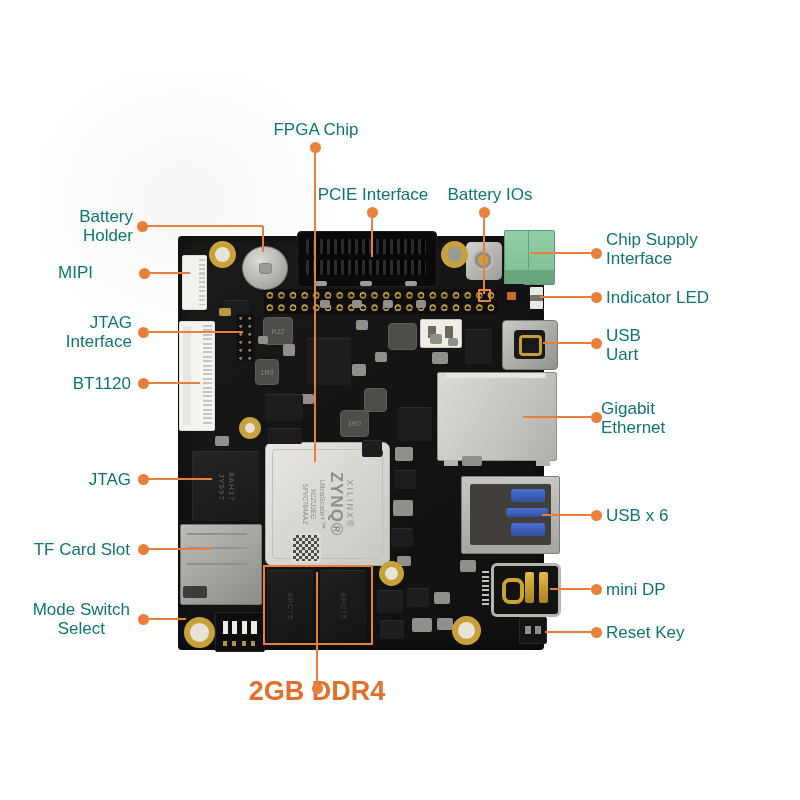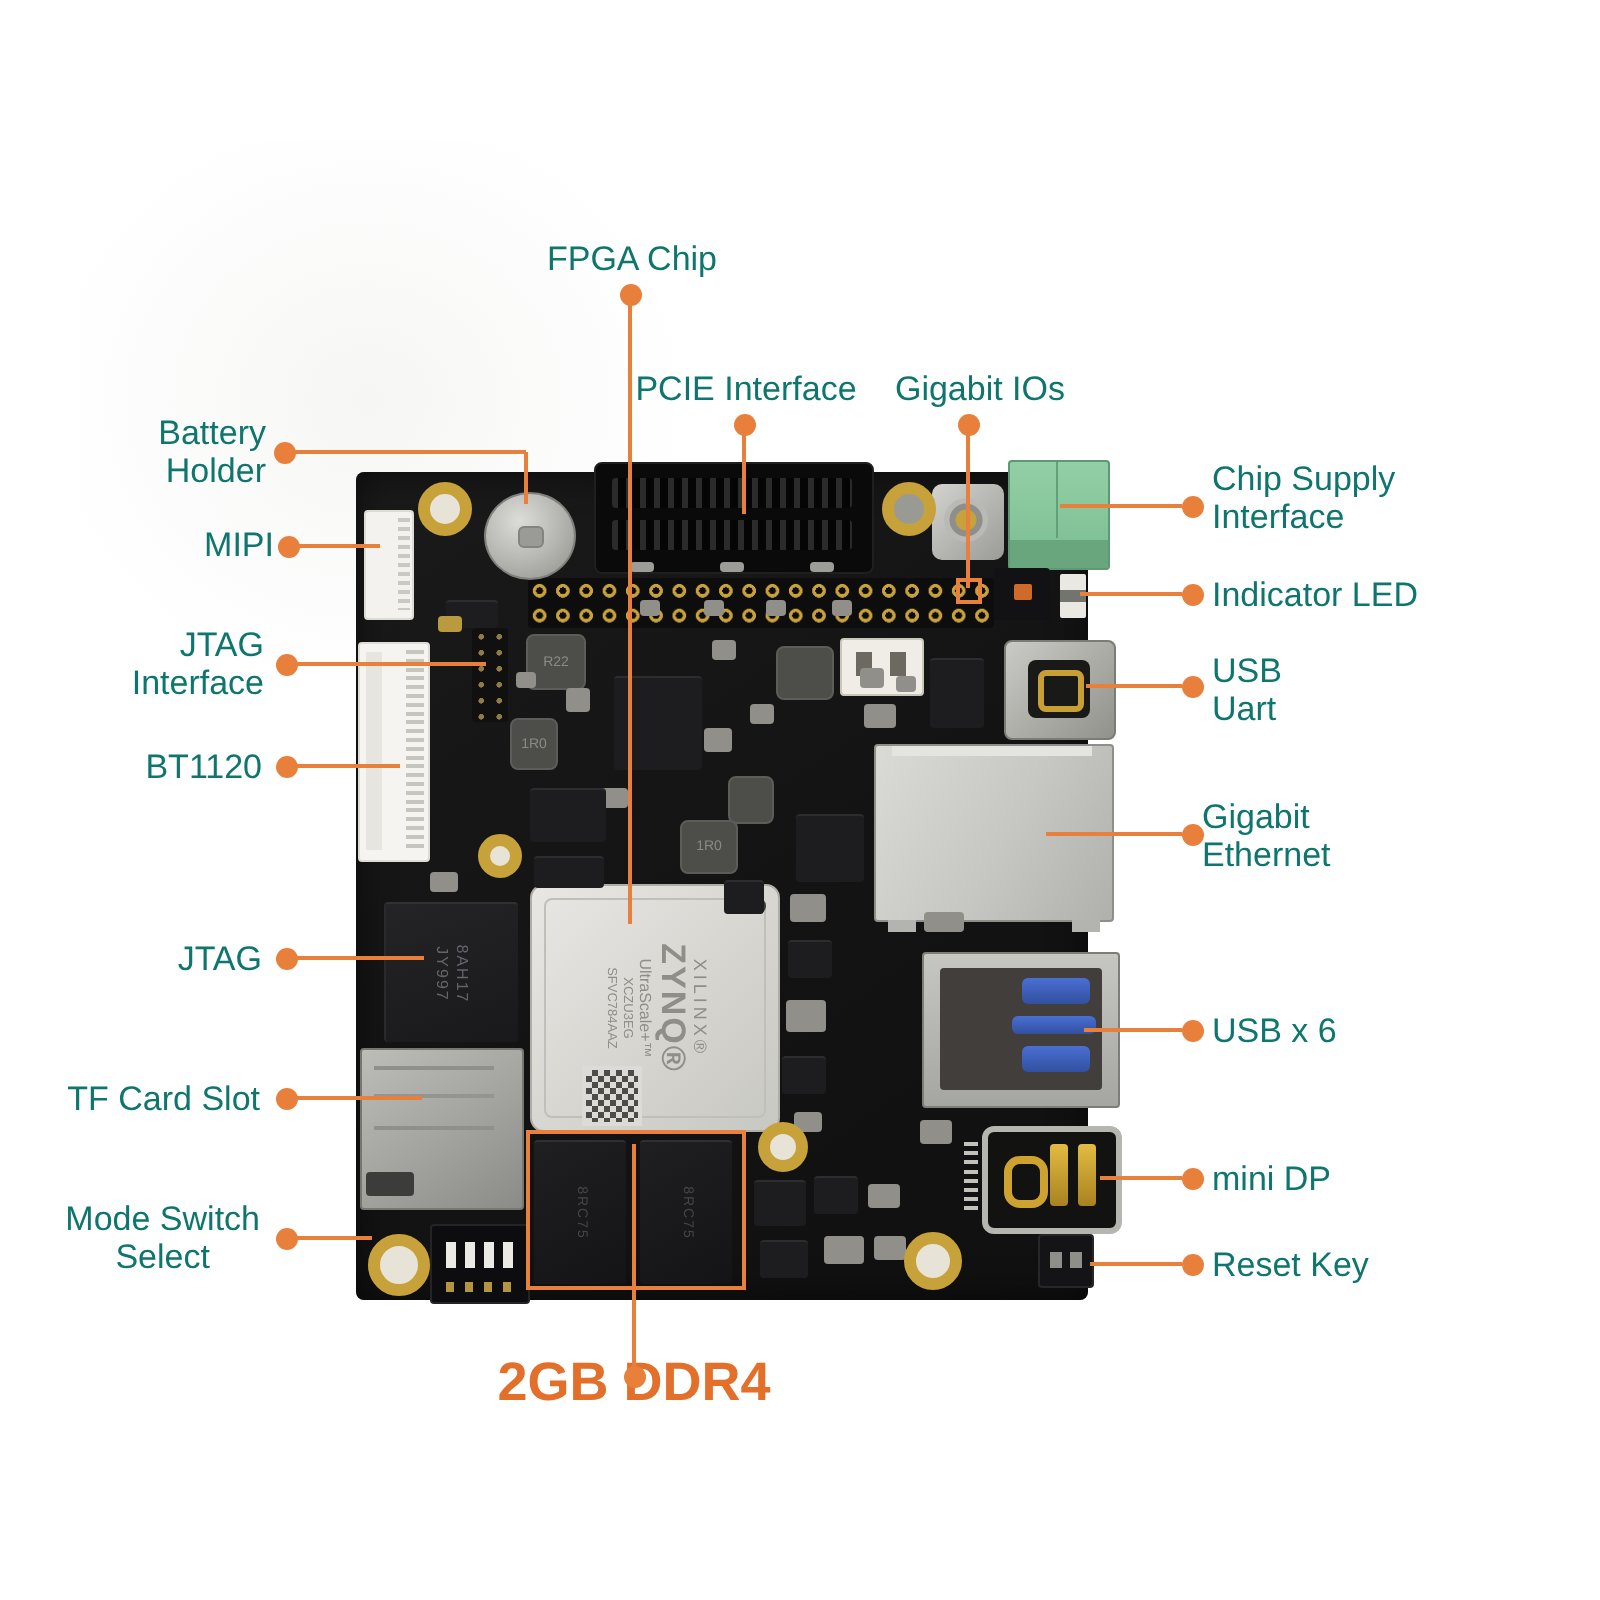--- a/index.html
+++ b/index.html
@@ -252,21 +252,21 @@
   <div id="callout-layer">
       <div class="marker" style="left: 478px; top: 289px; width: 13px; height: 13px;"></div>
       <div class="marker" style="left: 263px; top: 565px; width: 110px; height: 80px;"></div>
       <div class="co-label" style="right: 667px; text-align: right; top: 207px;">
         <div>Battery</div>
         <div>Holder</div>
       </div>
       <div class="dot" style="left: 136.5px; top: 220.5px;"></div>
       <div class="line" style="left: 147px; top: 225px; width: 116px; height: 2px;"></div>
       <div class="line" style="left: 262px; top: 226px; width: 2px; height: 26px;"></div>
-      <div class="co-label" style="right: 663px; text-align: right; top: 263px;">
+      <div class="co-label" style="right: 707px; text-align: right; top: 263px;">
         <div>MIPI</div>
       </div>
       <div class="dot" style="left: 138.5px; top: 267.5px;"></div>
       <div class="line" style="left: 149px; top: 272px; width: 41px; height: 2px;"></div>
       <div class="co-label" style="right: 668px; text-align: right; top: 313px;">
         <div>JTAG</div>
         <div>Interface</div>
       </div>
       <div class="dot" style="left: 137.5px; top: 326.5px;"></div>
       <div class="line" style="left: 148px; top: 331px; width: 95px; height: 2px;"></div>
@@ -295,21 +295,21 @@
         <div>FPGA Chip</div>
       </div>
       <div class="dot" style="left: 309.5px; top: 141.5px;"></div>
       <div class="line" style="left: 314px; top: 152px; width: 2px; height: 310px;"></div>
       <div class="co-label" style="left: 223px; width: 300px; text-align: center; top: 185px;">
         <div>PCIE Interface</div>
       </div>
       <div class="dot" style="left: 366.5px; top: 206.5px;"></div>
       <div class="line" style="left: 371px; top: 217px; width: 2px; height: 40px;"></div>
       <div class="co-label" style="left: 340px; width: 300px; text-align: center; top: 185px;">
-        <div>Gigabit IOs</div>
+        <div>Battery IOs</div>
       </div>
       <div class="dot" style="left: 478.5px; top: 206.5px;"></div>
       <div class="line" style="left: 483px; top: 217px; width: 2px; height: 77px;"></div>
       <div class="co-label" style="left: 606px; top: 230px;">
         <div>Chip Supply</div>
         <div>Interface</div>
       </div>
       <div class="dot" style="left: 590.5px; top: 247.5px;"></div>
       <div class="line" style="left: 530px; top: 252px; width: 61px; height: 2px;"></div>
       <div class="co-label" style="left: 606px; top: 288px;">

